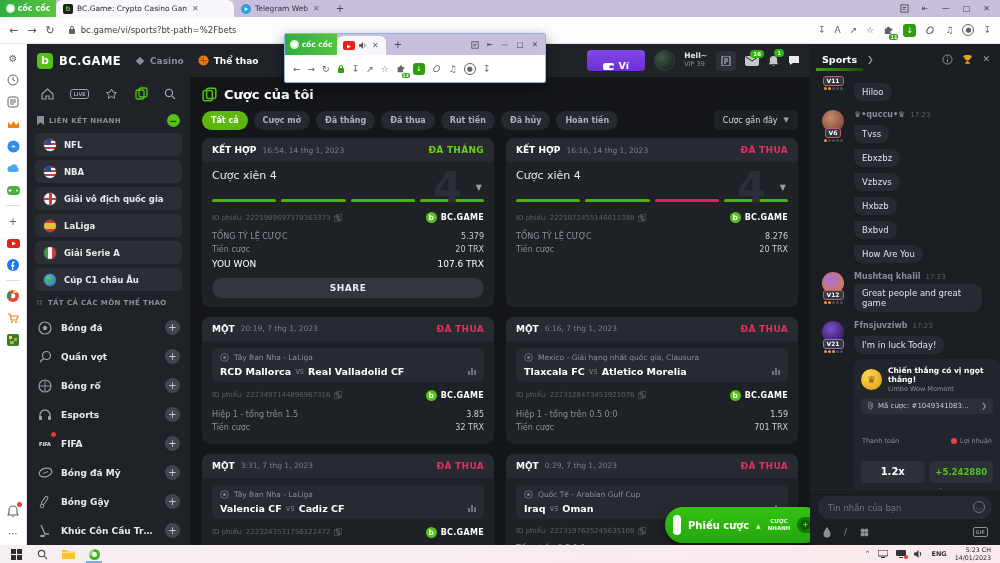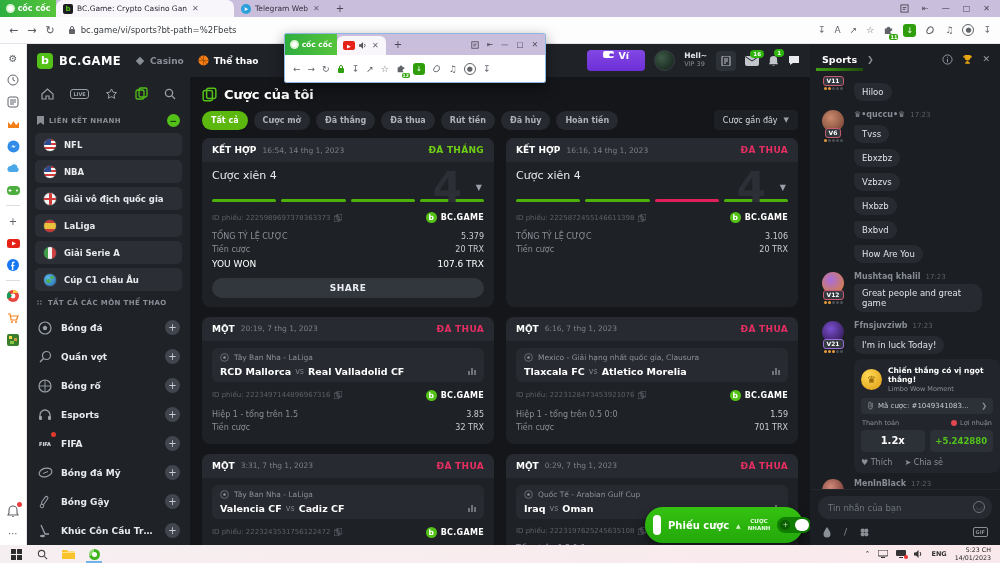--- a/index.html
+++ b/index.html
@@ -37,21 +37,21 @@
 .redot{position:absolute;right:-2px;top:-2px;width:5px;height:5px;border-radius:50%;background:#e93d3d}
 
 
 .site{position:absolute;left:27px;top:44px;width:973px;height:501px;background:#141619;overflow:hidden}
 .site-header{position:absolute;left:0;top:0;width:783px;height:33px;background:#1f2227;display:flex;align-items:center;padding:0 10px;gap:14px}
 .shield{width:16px;height:16px;border-radius:4px;background:#53c117;color:#fff;font-weight:bold;font-size:11px;display:flex;align-items:center;justify-content:center}
 .brandtxt{color:#fff;font-weight:bold;font-size:11.5px;letter-spacing:.4px}
 .hnav{display:flex;align-items:center;gap:5px;font-size:9px;font-weight:bold;color:#8a8f97}
 .hnav.on{color:#fff}
 .hright{margin-left:auto;display:flex;align-items:center;gap:9px}
-.wallet-btn{width:58px;height:21px;border-radius:4px;background:linear-gradient(180deg,#8247e5,#6d2fd6);color:#fff;font-size:9.5px;font-weight:bold;display:flex;align-items:flex-start;justify-content:center;gap:4px}
+.wallet-btn{width:58px;height:21px;border-radius:4px;background:linear-gradient(180deg,#8247e5,#6d2fd6);color:#fff;font-size:9.5px;font-weight:bold;display:flex;align-items:flex-end;justify-content:center;gap:4px}
 .avatar{width:21px;height:21px;border-radius:50%;background:radial-gradient(circle at 35% 35%,#3c5a46,#121c16);border:1px solid #3a3f46}
 .unamecol{line-height:1.15}
 .uname{color:#e7e9ec;font-size:7.5px;font-weight:bold}
 .vip{color:#8a8f97;font-size:6.5px}
 .hbtn{width:20px;height:20px;border-radius:4px;background:#2c3037;display:flex;align-items:center;justify-content:center;position:relative;color:#c3c7cd}
 .hico{position:relative;color:#c3c7cd;display:flex}
 .nbadge{position:absolute;top:-6px;right:-5px;background:#2fb40e;color:#fff;font-size:5.5px;font-weight:bold;border-radius:6px;padding:1px 3px}
 
 
 .site-nav{position:absolute;left:0;top:33px;width:163px;height:468px;background:#1f2227;padding:8px 8px 0;overflow:hidden}
@@ -112,21 +112,21 @@
 .srow.strong,.srow.strong .v{color:#fff;font-weight:normal;font-size:9px}
 .sharebtn{margin-top:7px;height:20px;border-radius:10px;background:#32363d;color:#e9ebee;font-size:9px;font-weight:bold;display:flex;align-items:center;justify-content:center;letter-spacing:.5px}
 .matchbox{background:#272b31;border-radius:6px;padding:5px 8px;margin-bottom:8px}
 .lgrow{display:flex;align-items:center;gap:5px;color:#8b8f96;font-size:7.5px;margin-bottom:4px}
 .teams{display:flex;align-items:center;gap:4px;color:#fff;font-size:9.5px;font-weight:bold}
 .vs{color:#7c8087;font-weight:normal;font-size:8px}
 .statsic{margin-left:auto;display:flex;align-items:flex-end;gap:1px}
 .statsic i{width:2px;background:#6f747c;display:block}
 
 
-.betslip{position:absolute;left:455px;top:430px;width:158px;height:36px;border-radius:18px;background:linear-gradient(180deg,#35c211,#23a80a);display:flex;align-items:center;gap:7px;padding:0 6px 0 8px;z-index:40;box-shadow:0 4px 10px rgba(0,0,0,.45)}
+.betslip{position:absolute;left:475px;top:430px;width:158px;height:36px;border-radius:18px;background:linear-gradient(180deg,#35c211,#23a80a);display:flex;align-items:center;gap:7px;padding:0 6px 0 8px;z-index:40;box-shadow:0 4px 10px rgba(0,0,0,.45)}
 .bs-doc{width:20px;height:20px;border-radius:5px;background:#fff;display:flex;flex-direction:column;justify-content:center;gap:2px;padding:0 4px}
 .bs-doc i{height:2px;border-radius:1px;background:#2fae0b;display:block}
 .bs-label{color:#fff;font-size:10px;font-weight:bold;white-space:nowrap}
 .bs-caret{color:#d7f5cd;font-size:6px}
 .bs-quick{color:#eafbe4;font-size:5.5px;font-weight:bold;line-height:1.2;text-align:center;margin-left:auto}
 .toggle{width:34px;height:16px;border-radius:8px;background:#117c02;position:relative;flex:0 0 auto}
 .toggle .tplus{position:absolute;left:3px;top:3px;width:10px;height:10px;border-radius:50%;background:#0b5e00;color:#bfe8b5;font-size:7px;display:flex;align-items:center;justify-content:center}
 .toggle .knob{position:absolute;right:2px;top:2px;width:14px;height:12px;border-radius:7px;background:#fff}
 
 
@@ -146,23 +146,23 @@
 .vdots i.on{background:#e89b3c}
 .mright{flex:1;min-width:0}
 .mname{display:flex;gap:5px;align-items:baseline;color:#878c94;font-size:8px;font-weight:bold;margin-bottom:3px}
 .mtime{color:#5d6168;font-size:7px;font-weight:normal}
 .bubble{display:inline-block;background:#272b31;color:#dfe2e6;font-size:8.5px;border-radius:3px 9px 9px 9px;padding:4px 8px;margin-bottom:3px;max-width:128px}
 .wincard{width:146px;background:#22262c;border-radius:8px;padding:7px 7px 6px;margin-top:2px}
 .wc-top{display:flex;gap:6px;align-items:center;margin-bottom:5px}
 .coin{width:21px;height:21px;border-radius:50%;background:radial-gradient(circle at 35% 30%,#ffd954,#dd9a12);display:flex;align-items:center;justify-content:center;color:#8a5c07;font-size:10px;flex:0 0 auto}
 .wc-title{color:#fff;font-size:7.5px;font-weight:bold;line-height:1.25}
 .wc-sub{color:#8b8f96;font-size:6.5px}
-.wc-id{height:16px;background:#2c3037;border-radius:4px;display:flex;align-items:center;gap:4px;padding:0 6px;color:#c9ccd1;font-size:7px;margin-bottom:5px}
+.wc-id{height:16px;background:#2c3037;border-radius:4px;display:flex;align-items:center;gap:4px;padding:0 6px;color:#c9ccd1;font-size:7px;margin-bottom:23px}
 .wc-id .arr{margin-left:auto;color:#8b8f96}
-.wc-lbls{display:flex;justify-content:space-between;color:#8b8f96;font-size:6.5px;margin-bottom:3px;padding:0 1px}
+.wc-lbls{display:flex;justify-content:space-between;color:#8b8f96;font-size:6.5px;margin-bottom:16px;padding:0 1px}
 .wc-lbls .r{display:flex;align-items:center;gap:3px}
 .coin-s{width:6px;height:6px;border-radius:50%;background:#e2474f;display:inline-block}
 .wc-vals{display:flex;gap:5px;margin-bottom:6px}
 .wc-box{flex:1;height:22px;background:#2c3037;border-radius:4px;display:flex;align-items:center;justify-content:center;font-weight:bold}
 .wc-box.x{color:#fff;font-size:10px}
 .wc-box.p{color:#52c41a;font-size:8.5px}
 .wc-actions{display:flex;gap:12px;color:#8b8f96;font-size:8px;align-items:center}
 .chat-bottom{flex:0 0 auto;padding:6px 8px 5px;border-top:1px solid #24272d}
 .chat-input{position:relative}
 .chat-input input{width:100%;height:23px;border:none;outline:none;background:#272b31;border-radius:12px;color:#c9ccd1;font-size:8.5px;padding:0 24px 0 10px;font-family:inherit}
@@ -630,21 +630,21 @@
                   <rect x="0" y="2" width="5" height="6" rx="1" fill="none" stroke="#5d6168"></rect>
                   <rect x="3" y="0" width="5" height="6" rx="1" fill="none" stroke="#5d6168"></rect>
                 </svg>
               <span class="bcbrand">
                   <span class="bcb-c">b</span>
                   <span class="bcb-t">BC.GAME</span>
                 </span>
               </div>
             <div class="srow">
                 <span>TỔNG TỶ LỆ CƯỢC</span>
-                <span class="v">3.106</span>
+                <span class="v">8.276</span>
               </div>
             <div class="srow">
                 <span>Tiền cược</span>
                 <span class="v">20 TRX</span>
               </div>
           </div>
         </div>
 
         <div class="card">
           <div class="chead">

